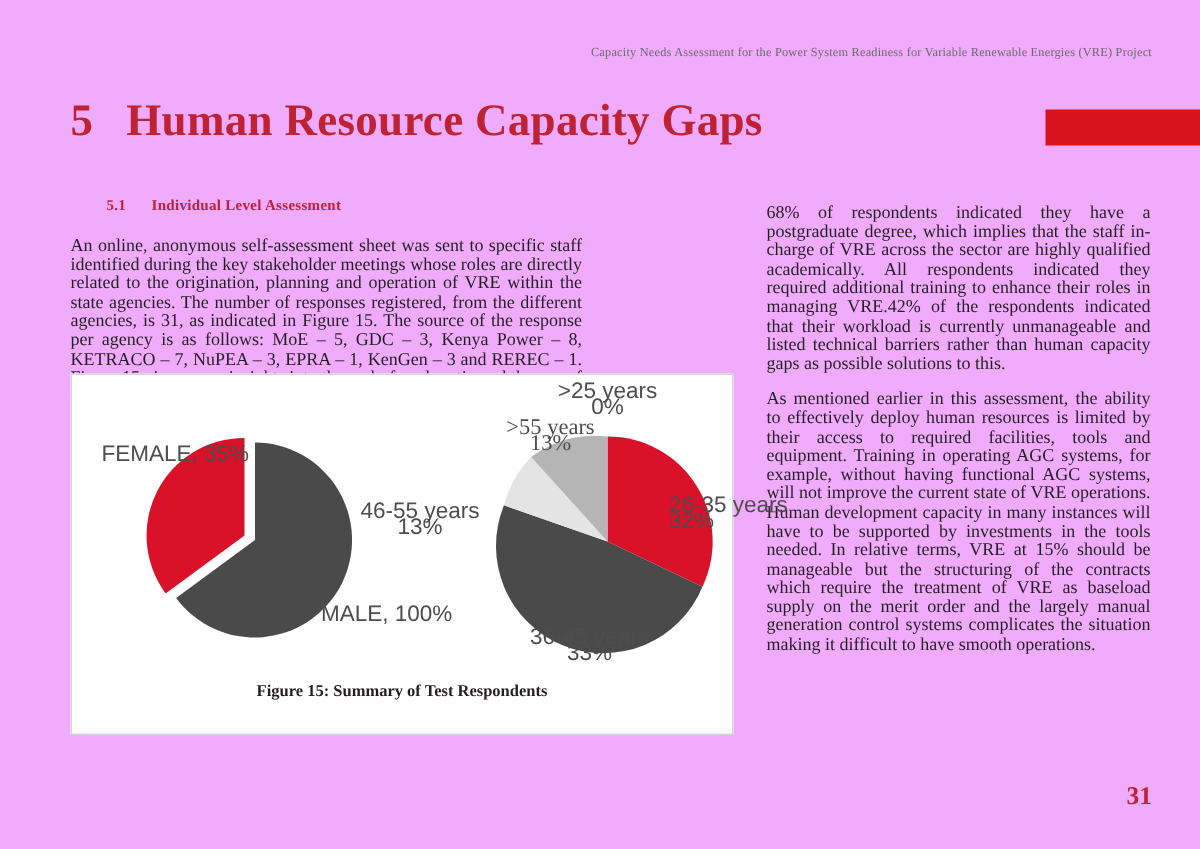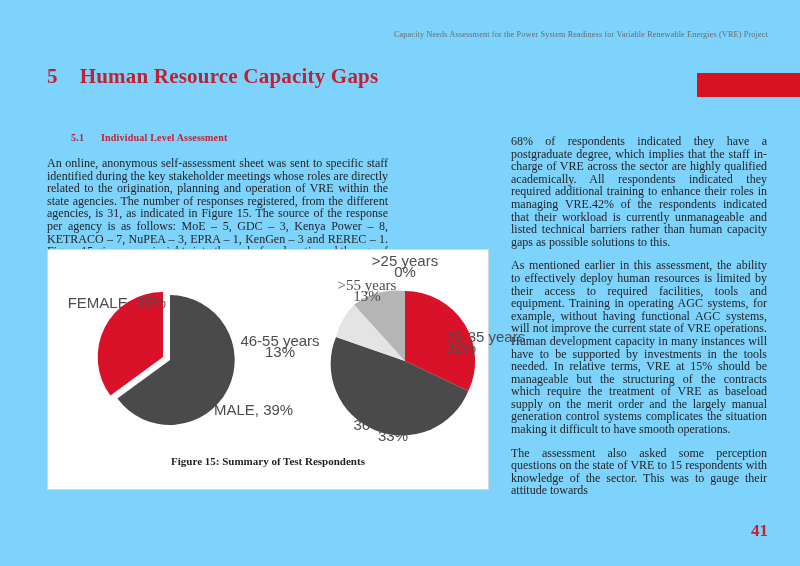--- a/index.html
+++ b/index.html
@@ -12,21 +12,21 @@
     height: 566px;
     position: relative;
     overflow: hidden;
     font-family: "Liberation Serif", serif;
     color: #231f20;
   }
 
   .page {
     position: absolute;
     inset: 0;
-    background: #7dd3fc;
+    background: #f0abfc;
   }
 
   
   .running-header {
     position: absolute;
     top: 30px;
     right: 32px;
     font-family: "Liberation Serif", serif;
     font-size: 8.2px;
     letter-spacing: 0.15px;
@@ -44,21 +44,21 @@
     background: #d9121f;
   }
 
   
   .chapter-title {
     position: absolute;
     top: 64px;
     left: 47px;
     font-family: "Liberation Serif", serif;
     font-weight: bold;
-    font-size: 21px;
+    font-size: 30px;
     color: #bf2233;
     letter-spacing: 0.2px;
     white-space: nowrap;
   }
   .chapter-title .num {
     margin-right: 22px;
   }
 
   
   .section-heading {
@@ -177,36 +177,35 @@
     <span class="sec-num">5.1</span><span>Individual Level Assessment</span>
   </div>
 
   <div class="col-left">
     <p class="body">An online, anonymous self-assessment sheet was sent to specific staff identified during the key stakeholder meetings whose roles are directly related to the origination, planning and operation of VRE within the state agencies. The number of responses registered, from the different agencies, is 31, as indicated in Figure 15. The source of the response per agency is as follows: MoE – 5, GDC – 3, Kenya Power – 8, KETRACO – 7, NuPEA – 3, EPRA – 1, KenGen – 3 and REREC – 1. Figure 15 gives more insights into the male-female ratio and the age of the respondents.</p>
   </div>
 
   <div class="col-right">
     <p class="body">68% of respondents indicated they have a postgraduate degree, which implies that the staff in-charge of VRE across the sector are highly qualified academically. All respondents indicated they required additional training to enhance their roles in managing VRE.42% of the respondents indicated that their workload is currently unmanageable and listed technical barriers rather than human capacity gaps as possible solutions to this.</p>
     <p class="body">As mentioned earlier in this assessment, the ability to effectively deploy human resources is limited by their access to required facilities, tools and equipment. Training in operating AGC systems, for example, without having functional AGC systems, will not improve the current state of VRE operations. Human development capacity in many instances will have to be supported by investments in the tools needed. In relative terms, VRE at 15% should be manageable but the structuring of the contracts which require the treatment of VRE as baseload supply on the merit order and the largely manual generation control systems complicates the situation making it difficult to have smooth operations.</p>
-    <p class="body">The assessment also asked some perception questions on the state of VRE to 15 respondents with knowledge of the sector. This was to gauge their attitude towards</p>
   </div>
 
   <div class="figure-box">
     <div class="chart-area">
 
       <svg width="200" height="190" viewBox="0 0 200 190" style="position:absolute; left:14px; top:6px;">
 
         <path fill="#4a4a4a" d="M 108 104 L 108 39 A 65 65 0 1 1 55.4 142.6 Z"></path>
 
         <path fill="#d9122a" transform="translate(-7,-3)" d="M 108 104 L 55.4 142.6 A 65 65 0 0 1 108 39 Z"></path>
       </svg>
 
       <span class="pie-label left" style="left:8px; top:48px; width:110px;">FEMALE, 35%</span>
 
-      <span class="pie-label right" style="left:166px; top:155px; width:110px;">MALE, 39%</span>
+      <span class="pie-label right" style="left:166px; top:155px; width:110px;">MALE, 100%</span>
 
       <svg width="170" height="170" viewBox="0 0 170 170" style="position:absolute; left:272px; top:26px;">
 
         <path fill="#d9122a" d="M 85 85 L 85 15 A 70 70 0 0 1 148.3 115.1 Z"></path>
         <path fill="#4a4a4a" d="M 85 85 L 148.3 115.1 A 70 70 0 0 1 16.0 60.9 Z"></path>
         <path fill="#e4e4e4" d="M 85 85 L 16.0 60.9 A 70 70 0 0 1 34.1 28.7 Z"></path>
         <path fill="#b5b5b5" d="M 85 85 L 34.1 28.7 A 70 70 0 0 1 85 15 Z"></path>
       </svg>
 
       <span class="pie-label center" style="left:302px; top:6px; width:110px;">
@@ -232,15 +231,15 @@
       <span class="pie-label center" style="left:290px; top:170px; width:110px;">
         <span>36-45 years</span><br>
         <span>33%</span>
       </span>
 
     </div>
 
     <div class="fig-caption">Figure 15: Summary of Test Respondents</div>
   </div>
 
-  <div class="page-number">41</div>
+  <div class="page-number">31</div>
 
 </div>
 
 </body></html>

